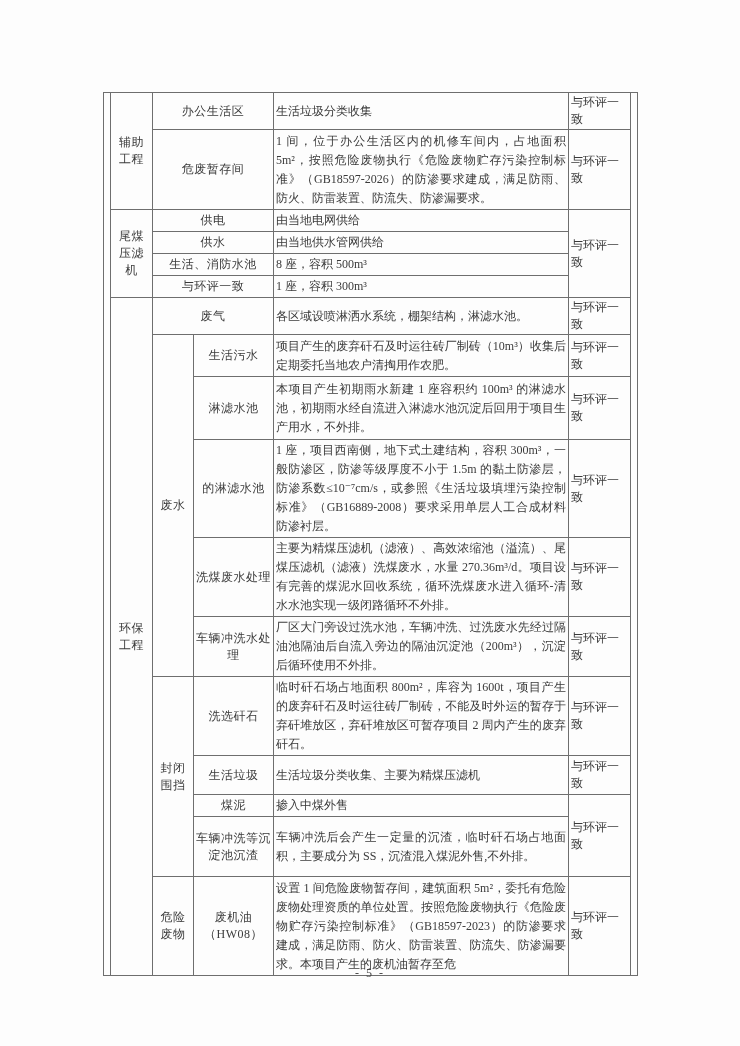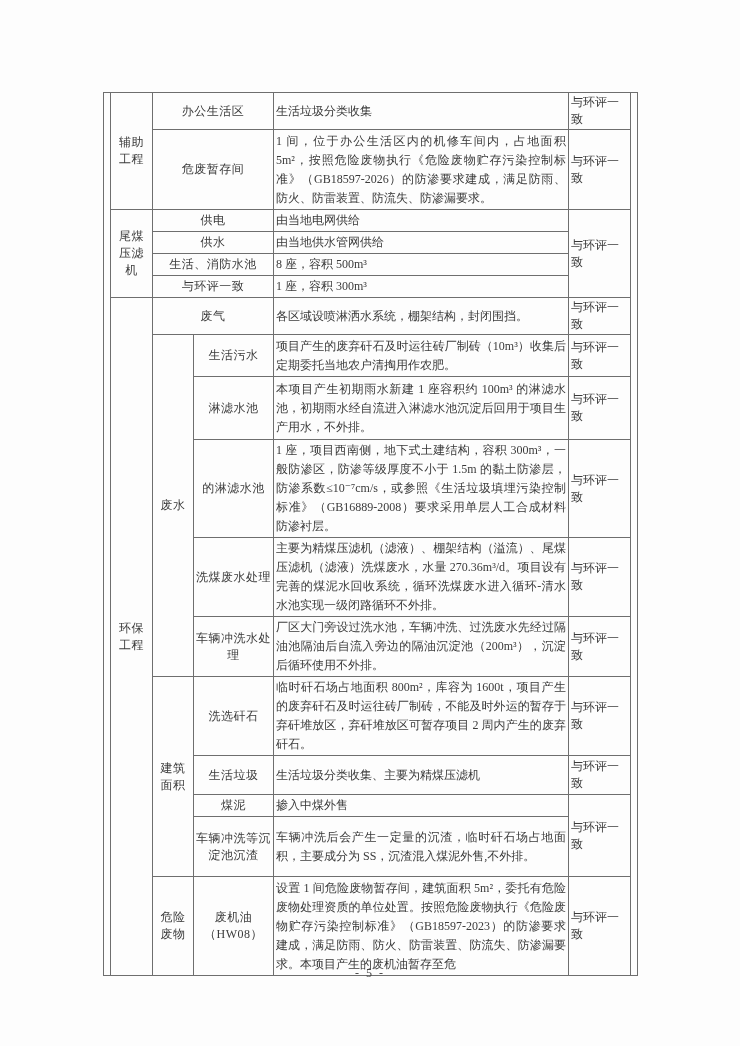--- a/index.html
+++ b/index.html
@@ -106,21 +106,21 @@
       <td class="desc">8 座，容积 500m³</td>
     </tr>
     <tr style="height:18px">
       <td class="lbl" colspan="2">与环评一致</td>
       <td class="desc">1 座，容积 300m³</td>
     </tr>
 
     <tr style="height:36px">
       <td class="lbl" rowspan="11">环保工程</td>
       <td class="lbl" colspan="2">废气</td>
-      <td class="desc">各区域设喷淋洒水系统，棚架结构，封闭围挡。</td>
+      <td class="desc">各区域设喷淋洒水系统，棚架结构，淋滤水池。</td>
       <td class="status">与环评一致</td>
     </tr>
 
     <tr style="height:42px">
       <td class="lbl" rowspan="5">废水</td>
       <td class="lbl">生活污水</td>
       <td class="desc">项目产生的废弃矸石及时运往砖厂制砖（10m³）收集后定期委托当地农户清掏用作农肥。</td>
       <td class="status">与环评一致</td>
     </tr>
     <tr style="height:63px">
@@ -128,31 +128,31 @@
       <td class="desc">本项目产生初期雨水新建 1 座容积约 100m³ 的淋滤水池，初期雨水经自流进入淋滤水池沉淀后回用于项目生产用水，不外排。</td>
       <td class="status">与环评一致</td>
     </tr>
     <tr style="height:97px">
       <td class="lbl">的淋滤水池</td>
       <td class="desc">1 座，项目西南侧，地下式土建结构，容积 300m³，一般防渗区，防渗等级厚度不小于 1.5m 的黏土防渗层，防渗系数≤10⁻⁷cm/s，或参照《生活垃圾填埋污染控制标准》（GB16889-2008）要求采用单层人工合成材料防渗衬层。</td>
       <td class="status">与环评一致</td>
     </tr>
     <tr style="height:78px">
       <td class="lbl">洗煤废水处理</td>
-      <td class="desc">主要为精煤压滤机（滤液）、棚架结构（溢流）、尾煤压滤机（滤液）洗煤废水，水量 270.36m³/d。项目设有完善的煤泥水回收系统，循环洗煤废水进入循环-清水水池实现一级闭路循环不外排。</td>
+      <td class="desc">主要为精煤压滤机（滤液）、高效浓缩池（溢流）、尾煤压滤机（滤液）洗煤废水，水量 270.36m³/d。项目设有完善的煤泥水回收系统，循环洗煤废水进入循环-清水水池实现一级闭路循环不外排。</td>
       <td class="status">与环评一致</td>
     </tr>
     <tr style="height:59px">
       <td class="lbl">车辆冲洗水处理</td>
       <td class="desc">厂区大门旁设过洗水池，车辆冲洗、过洗废水先经过隔油池隔油后自流入旁边的隔油沉淀池（200m³），沉淀后循环使用不外排。</td>
       <td class="status">与环评一致</td>
     </tr>
 
     <tr style="height:76px">
-      <td class="lbl" rowspan="4">建筑面积</td>
+      <td class="lbl" rowspan="4">封闭围挡</td>
       <td class="lbl">洗选矸石</td>
       <td class="desc">临时矸石场占地面积 800m²，库容为 1600t，项目产生的废弃矸石及时运往砖厂制砖，不能及时外运的暂存于弃矸堆放区，弃矸堆放区可暂存项目 2 周内产生的废弃矸石。</td>
       <td class="status">与环评一致</td>
     </tr>
     <tr style="height:39px">
       <td class="lbl">生活垃圾</td>
       <td class="desc">生活垃圾分类收集、主要为精煤压滤机</td>
       <td class="status">与环评一致</td>
     </tr>
     <tr style="height:20px">

